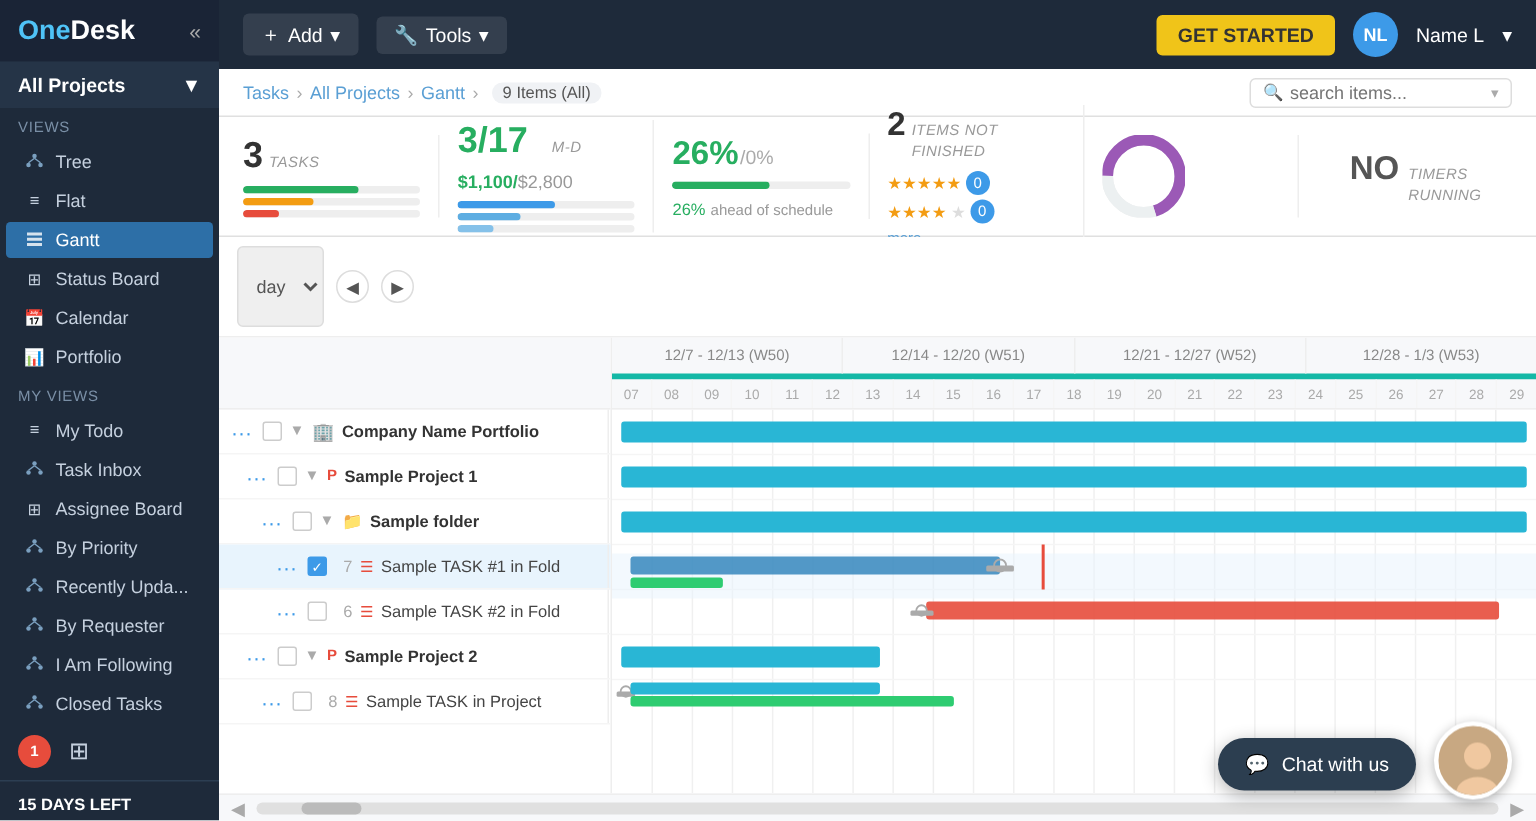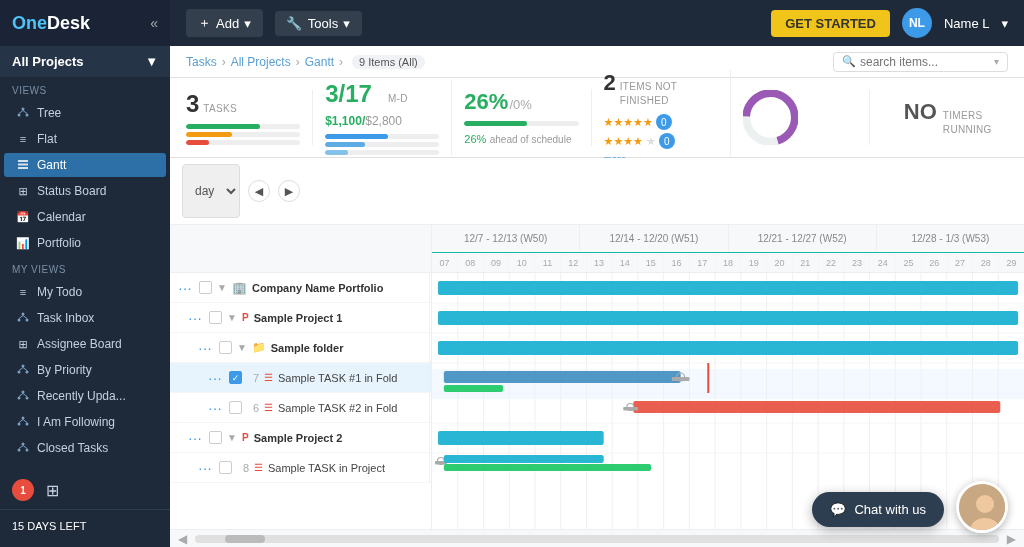--- a/index.html
+++ b/index.html
@@ -1,30 +1,30 @@
 <!DOCTYPE html>
 <html><head>
   <meta charset="utf-8">
   <style>
     * { box-sizing: border-box; margin: 0; padding: 0; }
     body { font-family: -apple-system, BlinkMacSystemFont, 'Segoe UI', Arial, sans-serif; font-size: 12px; background: #f0f2f5; display: flex; height: 547px; overflow: hidden; }
 
     
-    #sidebar { width: 170px; background: #1e2a3a; color: #c5d0de; display: flex; flex-direction: column; height: 100%; flex-shrink: 0; }
+    #sidebar { width: 146px; background: #1e2a3a; color: #c5d0de; display: flex; flex-direction: column; height: 100%; flex-shrink: 0; }
     #logo-area { display: flex; align-items: center; justify-content: space-between; padding: 10px 12px; background: #1a2436; height: 46px; }
     #logo-text { color: white; font-size: 18px; font-weight: bold; }
     #logo-text span { color: #4fc3f7; }
     #collapse-btn { color: #aaa; cursor: pointer; font-size: 14px; }
     #all-projects-header { display: flex; align-items: center; justify-content: space-between; padding: 8px 12px; background: #253447; cursor: pointer; color: white; font-size: 13px; font-weight: 600; }
     .sidebar-section-label { font-size: 10px; color: #7a8fa6; padding: 8px 12px 4px; text-transform: uppercase; letter-spacing: 0.5px; }
     .sidebar-item { display: flex; align-items: center; padding: 5px 12px; cursor: pointer; color: #c5d0de; font-size: 12px; gap: 7px; border-radius: 3px; margin: 1px 4px; }
     .sidebar-item.active { background: #2d6fa7; color: white; }
     .sidebar-item-icon { width: 14px; height: 14px; display: flex; align-items: center; justify-content: center; font-size: 11px; flex-shrink: 0; }
     .sidebar-bottom { margin-top: auto; padding: 10px 12px; border-top: 1px solid #2c3e52; }
-    .days-left { color: white; font-size: 11px; font-weight: normal; margin-bottom: 5px; }
+    .days-left { color: white; font-size: 11px; font-weight: bold; margin-bottom: 5px; }
     .sidebar-icons-bottom { display: flex; gap: 12px; padding: 8px 12px; align-items: center; }
     .sidebar-icon-circle { width: 22px; height: 22px; background: #e74c3c; border-radius: 50%; display: flex; align-items: center; justify-content: center; color: white; font-size: 10px; font-weight: bold; }
 
     
     #main { flex: 1; display: flex; flex-direction: column; overflow: hidden; }
 
     
     #topnav { background: #1e2a3a; height: 46px; display: flex; align-items: center; padding: 0 16px; gap: 12px; flex-shrink: 0; }
     .topnav-btn { background: rgba(255,255,255,0.1); border: none; color: white; padding: 5px 12px; border-radius: 4px; cursor: pointer; display: flex; align-items: center; gap: 5px; font-size: 13px; }
     .topnav-spacer { flex: 1; }
@@ -39,21 +39,21 @@
     .search-box { margin-left: auto; display: flex; align-items: center; border: 1px solid #ddd; border-radius: 4px; padding: 2px 8px; gap: 4px; background: white; }
     .search-box input { border: none; outline: none; font-size: 12px; color: #666; width: 130px; }
 
     
     #stats-bar { background: white; display: flex; align-items: center; padding: 10px 16px; border-bottom: 1px solid #e0e0e0; gap: 0; flex-shrink: 0; height: 80px; }
     .stat-block { flex: 1; padding: 0 12px; border-right: 1px solid #eee; display: flex; flex-direction: column; justify-content: center; gap: 3px; }
     .stat-block:first-child { padding-left: 0; }
     .stat-block:last-child { border-right: none; }
     .stat-number { font-size: 24px; font-weight: bold; color: #333; }
     .stat-number.green { color: #27ae60; }
-    .stat-label { font-size: 10px; color: #999; text-transform: uppercase; letter-spacing: 0.3px; display: inline; }
+    .stat-label { font-size: 10px; color: #999; text-transform: uppercase; letter-spacing: 0.3px; display: inline; font-style: italic; }
     .stat-progress { display: flex; flex-direction: column; gap: 3px; margin-top: 3px; }
     .stat-prog-row { height: 5px; border-radius: 3px; background: #eee; overflow: hidden; }
     .stat-prog-fill { height: 100%; border-radius: 3px; }
     .stat-perc { font-size: 22px; font-weight: bold; color: #27ae60; }
     .stat-sub { font-size: 10px; color: #999; }
     .stat-sub2 { font-size: 11px; color: #27ae60; margin-top: 2px; }
     .stars-row { display: flex; align-items: center; gap: 3px; }
     .star { color: #f39c12; font-size: 11px; }
     .badge-num { background: #3d9ae8; color: white; border-radius: 50%; width: 16px; height: 16px; display: flex; align-items: center; justify-content: center; font-size: 10px; }
     .no-timers { font-size: 22px; font-weight: bold; color: #555; margin-left: 22px; }
@@ -195,20 +195,32 @@
     <div class="sidebar-item-icon">
       <svg width="12" height="12" viewBox="0 0 12 12">
           <circle cx="6" cy="2" r="1.5" fill="#7a9fbf"></circle>
           <circle cx="2" cy="8" r="1.5" fill="#7a9fbf"></circle>
           <circle cx="10" cy="8" r="1.5" fill="#7a9fbf"></circle>
           <line x1="6" y1="3.5" x2="2" y2="6.5" stroke="#7a9fbf" stroke-width="1"></line>
           <line x1="6" y1="3.5" x2="10" y2="6.5" stroke="#7a9fbf" stroke-width="1"></line>
         </svg>
     </div>
     <span>Recently Upda...</span>
+  </div>
+  <div class="sidebar-item">
+    <div class="sidebar-item-icon">
+      <svg width="12" height="12" viewBox="0 0 12 12">
+          <circle cx="6" cy="2" r="1.5" fill="#7a9fbf"></circle>
+          <circle cx="2" cy="8" r="1.5" fill="#7a9fbf"></circle>
+          <circle cx="10" cy="8" r="1.5" fill="#7a9fbf"></circle>
+          <line x1="6" y1="3.5" x2="2" y2="6.5" stroke="#7a9fbf" stroke-width="1"></line>
+          <line x1="6" y1="3.5" x2="10" y2="6.5" stroke="#7a9fbf" stroke-width="1"></line>
+        </svg>
+    </div>
+    <span>By Requester</span>
   </div>
   <div class="sidebar-item">
     <div class="sidebar-item-icon">
       <svg width="12" height="12" viewBox="0 0 12 12">
           <circle cx="6" cy="2" r="1.5" fill="#7a9fbf"></circle>
           <circle cx="2" cy="8" r="1.5" fill="#7a9fbf"></circle>
           <circle cx="10" cy="8" r="1.5" fill="#7a9fbf"></circle>
           <line x1="6" y1="3.5" x2="2" y2="6.5" stroke="#7a9fbf" stroke-width="1"></line>
           <line x1="6" y1="3.5" x2="10" y2="6.5" stroke="#7a9fbf" stroke-width="1"></line>
         </svg>
@@ -461,21 +473,21 @@
                 <div class="row-checkbox"></div>
                 <span class="row-num">8</span>
                 <span style="font-size:10px;color:#e74c3c;">☰</span>
                 <span class="row-label">Sample TASK in Project</span>
               </div>
             </div>
           </div>
 
           <div style="flex:1;overflow:hidden;display:flex;flex-direction:column;position:relative;">
 
-            <div style="height:28px;display:flex;background:#f7f8fa;border-bottom:1px solid #14b8a6;flex-shrink:0;">
+            <div style="height:28px;display:flex;background:#f7f8fa;border-bottom:4px solid #14b8a6;flex-shrink:0;">
               <div class="gantt-week-label">12/7 - 12/13 (W50)</div>
               <div class="gantt-week-label">12/14 - 12/20 (W51)</div>
               <div class="gantt-week-label">12/21 - 12/27 (W52)</div>
               <div class="gantt-week-label" style="border-right:none;">12/28 - 1/3 (W53)</div>
             </div>
 
             <div style="height:20px;display:flex;background:#f7f8fa;border-bottom:1px solid #eee;flex-shrink:0;">
               <div class="gantt-day-cell">07</div>
               <div class="gantt-day-cell">08</div>
               <div class="gantt-day-cell">09</div>

